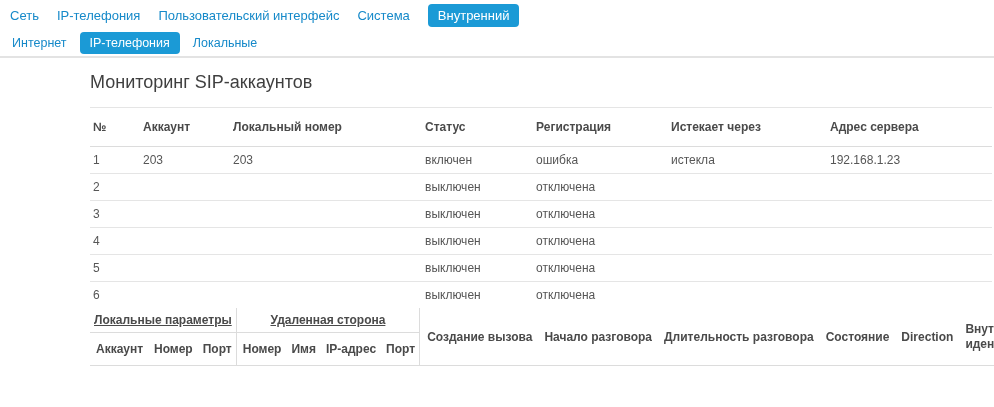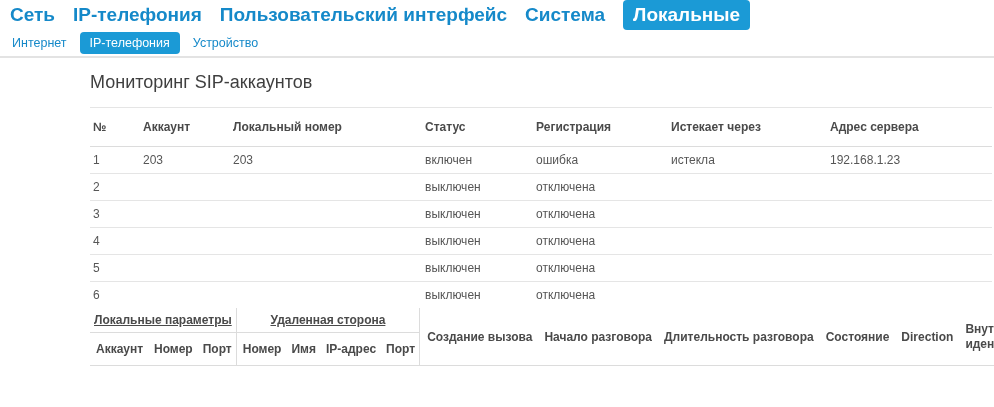--- a/index.html
+++ b/index.html
@@ -19,21 +19,21 @@
     font-family: "Liberation Sans", sans-serif;
     font-size: 13px;
     color: var(--body-text);
   }
   .topnav {
     height: 30px;
     display: flex; align-items: center;
     gap: 18px;
     padding: 0 10px;
   }
-  .topnav .nav-link { font-weight: 700; font-size: 19px; text-align: right; }
+  .topnav .nav-link { font-weight: 400; font-size: 13px; text-align: right; }
   .subnav {
     height: 26px;
     display: flex; align-items: center;
     gap: 13px;
     padding: 0 12px;
   }
   .subnav .nav-link { font-size: 12.5px; }
   .nav-link {
     color: var(--link);
     text-decoration: none;
@@ -115,26 +115,26 @@
   }
 </style>
 </head>
 <body>
 
 <nav class="topnav" id="top-nav">
     <a href="#" class="nav-link">Сеть</a>
     <a href="#" class="nav-link">IP-телефония</a>
     <a href="#" class="nav-link">Пользовательский интерфейс</a>
     <a href="#" class="nav-link">Система</a>
-    <a href="#" class="nav-link active">Локальные</a>
+    <a href="#" class="nav-link active">Внутренний</a>
   </nav>
 <nav class="subnav" id="sub-nav">
     <a href="#" class="nav-link">Интернет</a>
     <a href="#" class="nav-link active">IP-телефония</a>
-    <a href="#" class="nav-link">Устройство</a>
+    <a href="#" class="nav-link">Локальные</a>
   </nav>
 <div class="divider"></div>
 
 <main class="content">
 
   <section>
     <h2 class="section-title">Мониторинг SIP-аккаунтов</h2>
     <table id="sip-table">
       <colgroup>
         <col style="width:50px">

